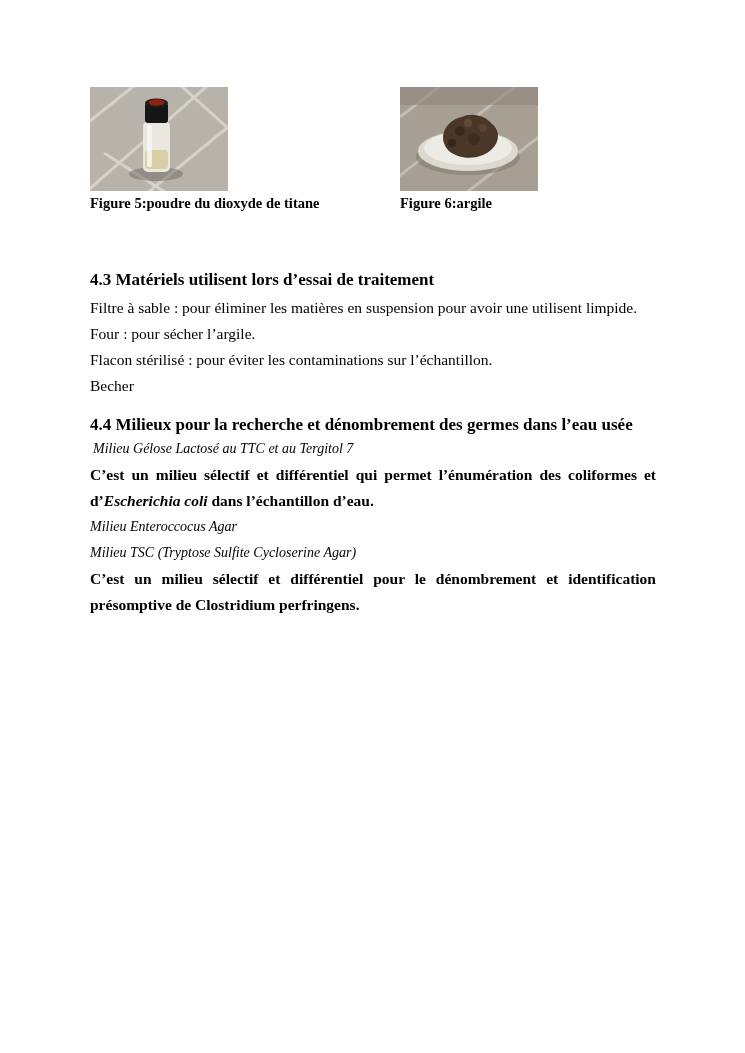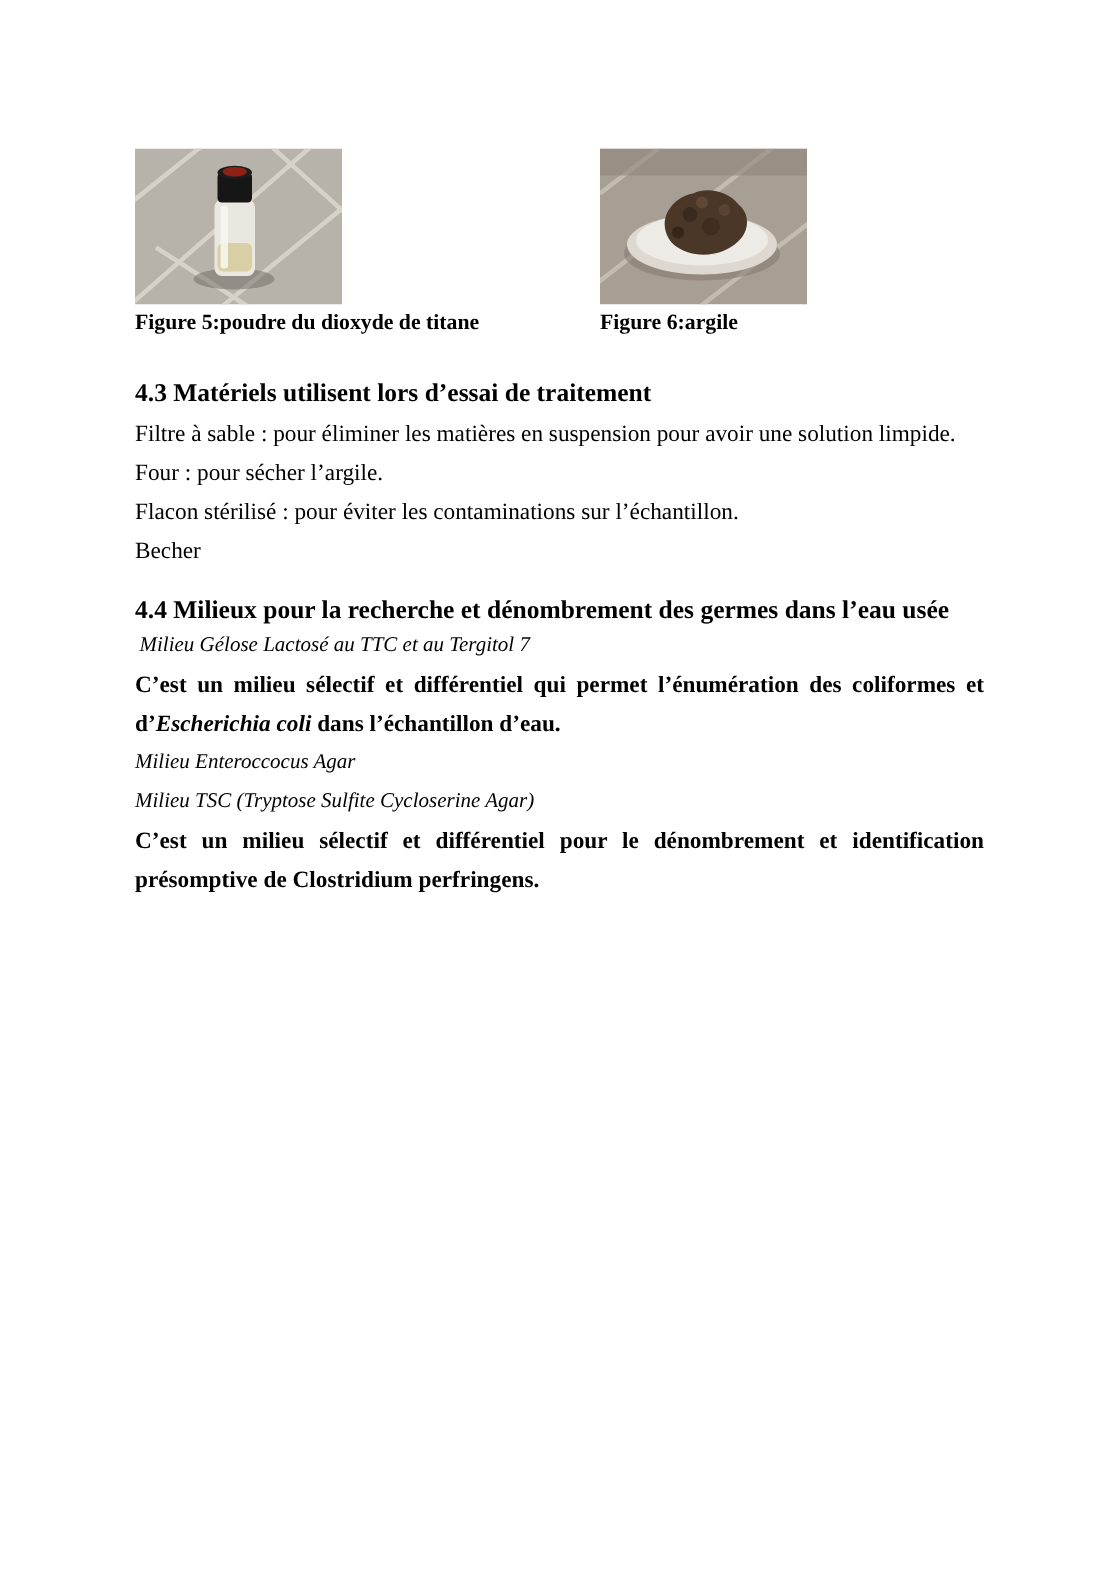--- a/index.html
+++ b/index.html
@@ -14,39 +14,39 @@
     width: 745px; height: 1053px;
     background: #ffffff;
     overflow: hidden;
   }
   .content {
     position: absolute;
     left: 90px; top: 87px;
     width: 566px;
   }
   .figures-row { display: flex; }
-  .figure { width: 160px; margin-top: 12px; }
+  .figure { width: 160px; }
   .figure + .figure { margin-left: 150px; }
   .photo {
     width: 138px; height: 104px;
     display: block; line-height: 0;
   }
   .photo svg { display: block; }
   .caption {
     margin-top: 4px;
     font-weight: bold;
     font-size: 14.5px;
     line-height: 17px;
     white-space: nowrap;
   }
   .heading {
     font-size: 17px;
     font-weight: bold;
     line-height: 22px;
-    margin-top: 27px;
+    margin-top: 57px;
   }
   .heading.h44 { margin-top: 15px; }
   .body-line {
     font-size: 15.5px;
     line-height: 26px;
     text-align: left;
   }
   .body-block { margin-top: 4px; }
   .milieu-title {
     font-size: 14px;
@@ -133,21 +133,21 @@
             <circle cx="52" cy="56" r="4" fill="#352619"></circle>
             <circle cx="68" cy="36" r="4" fill="#5f4836"></circle>
           </svg>
         </div>
         <figcaption class="caption">Figure 6:argile</figcaption>
       </figure>
     </div>
 
     <h2 class="heading">4.3 Matériels utilisent lors d’essai de traitement</h2>
     <div class="body-block">
-      <p class="body-line">Filtre  à sable : pour éliminer les matières en suspension  pour avoir une solution limpide.</p>
+      <p class="body-line">Filtre  à sable : pour éliminer les matières en suspension  pour avoir une utilisent limpide.</p>
       <p class="body-line">Four : pour sécher l’argile.</p>
       <p class="body-line">Flacon stérilisé : pour éviter les contaminations sur l’échantillon.</p>
       <p class="body-line">Becher</p>
     </div>
 
     <h2 class="heading h44">4.4 Milieux pour la recherche et dénombrement des germes dans l’eau usée</h2>
     <div>
       <p class="milieu-title">Milieu Gélose Lactosé au TTC et au Tergitol 7</p>
       <p class="body-just"><span>C’est un milieu sélectif et différentiel qui permet l’énumération des coliformes et d’</span><em>Escherichia coli</em><span> dans l’échantillon d’eau.</span></p>
 

